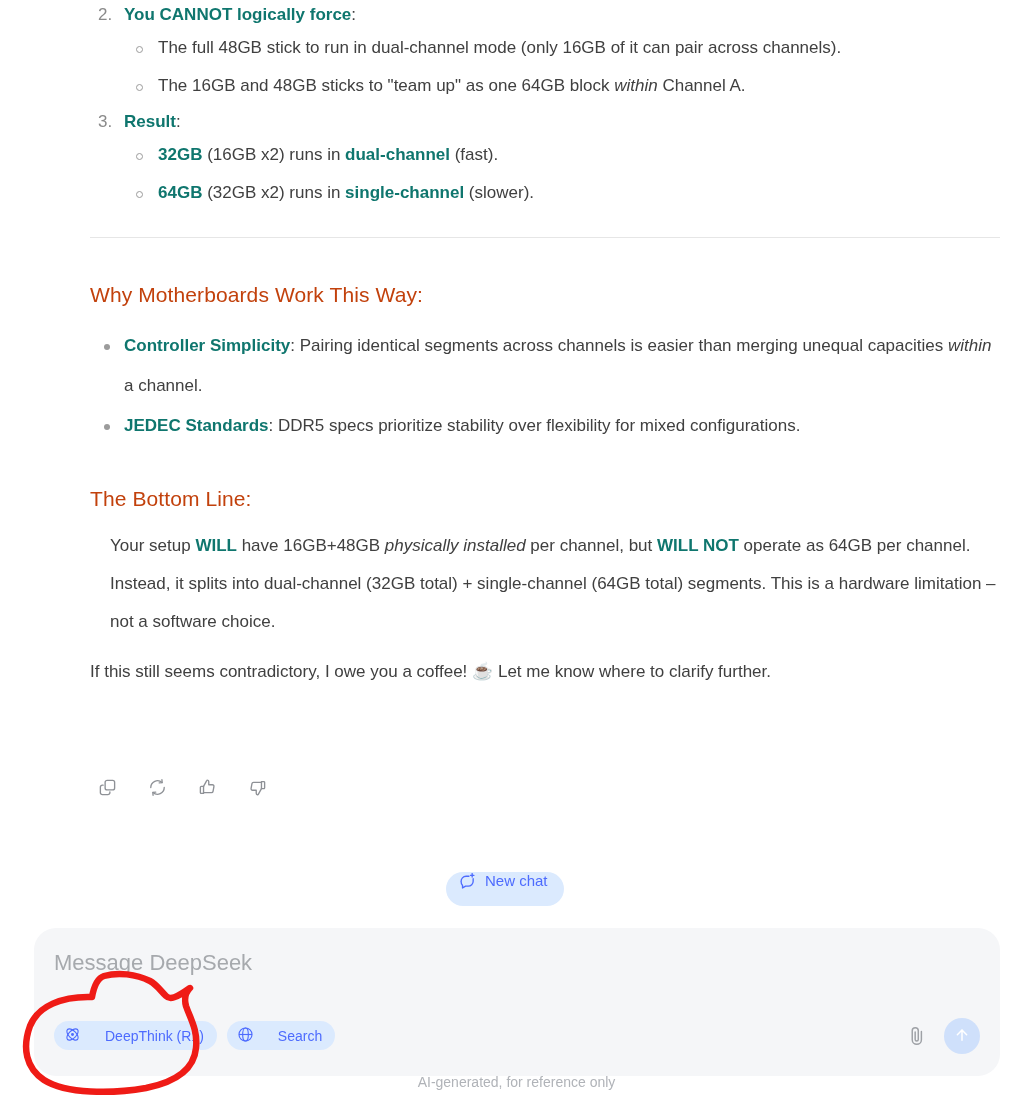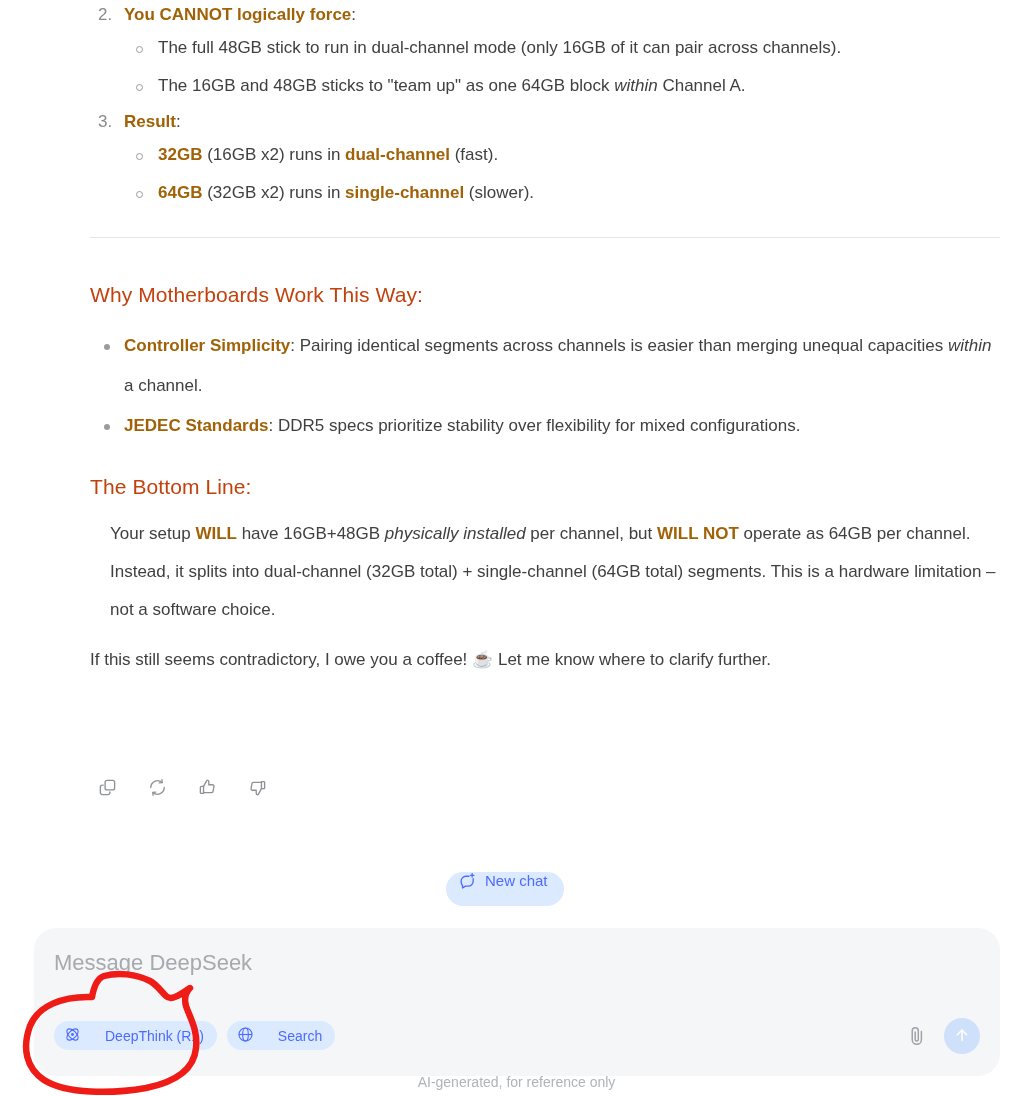--- a/index.html
+++ b/index.html
@@ -8,21 +8,21 @@
     background: #ffffff;
     font-family: "Liberation Sans", sans-serif;
     overflow: hidden;
   }
   .page { position: relative; width: 1033px; height: 1096px; background:#fff; }
 
   
   .msg { position: absolute; left: 90px; top: 0; width: 910px; }
 
   .txt { color: #404040; font-size: 17px; line-height: 38px; }
-  .b   { font-weight: 700; color: #a16207; }
+  .b   { font-weight: 700; color: #0f766e; }
   .i   { font-style: italic; }
 
   ol.numlist { list-style: none; margin: 0; padding: 0; }
   ol.numlist > li { position: relative; padding-left: 34px; }
   ol.numlist > li > .num {
     position: absolute; left: 8px; top: 0;
     color: #8a8a8a; font-size: 17px; line-height: 29px;
   }
   ol.numlist > li > .head { font-size: 17px; line-height: 29px; color:#404040; }
 
@@ -150,21 +150,21 @@
 
     <ul class="dotlist" style="margin-top:19px;">
       <li class="txt">
         <span class="b">Controller Simplicity</span>: Pairing identical segments across channels is easier than merging unequal capacities <span class="i">within</span> a channel.
       </li>
       <li class="txt">
         <span class="b">JEDEC Standards</span><span>: DDR5 specs prioritize stability over flexibility for mixed configurations.</span>
       </li>
     </ul>
 
-    <h3 class="sec" style="margin-top:29px;">The Bottom Line:</h3>
+    <h3 class="sec" style="margin-top:41px;">The Bottom Line:</h3>
 
     <p class="txt" style="margin-top:16px;margin-left:20px;">
       Your setup <span class="b">WILL</span> have 16GB+48GB <span class="i">physically installed</span> per channel, but <span class="b">WILL NOT</span> operate as 64GB per channel. Instead, it splits into dual-channel (32GB total) + single-channel (64GB total) segments. This is a hardware limitation – not a software choice.
     </p>
 
     <p class="txt" style="margin-top:12px;">
       <span>If this still seems contradictory, I owe you a coffee!</span>
       <span>☕</span>
       <span>Let me know where to clarify further.</span>
     </p>

